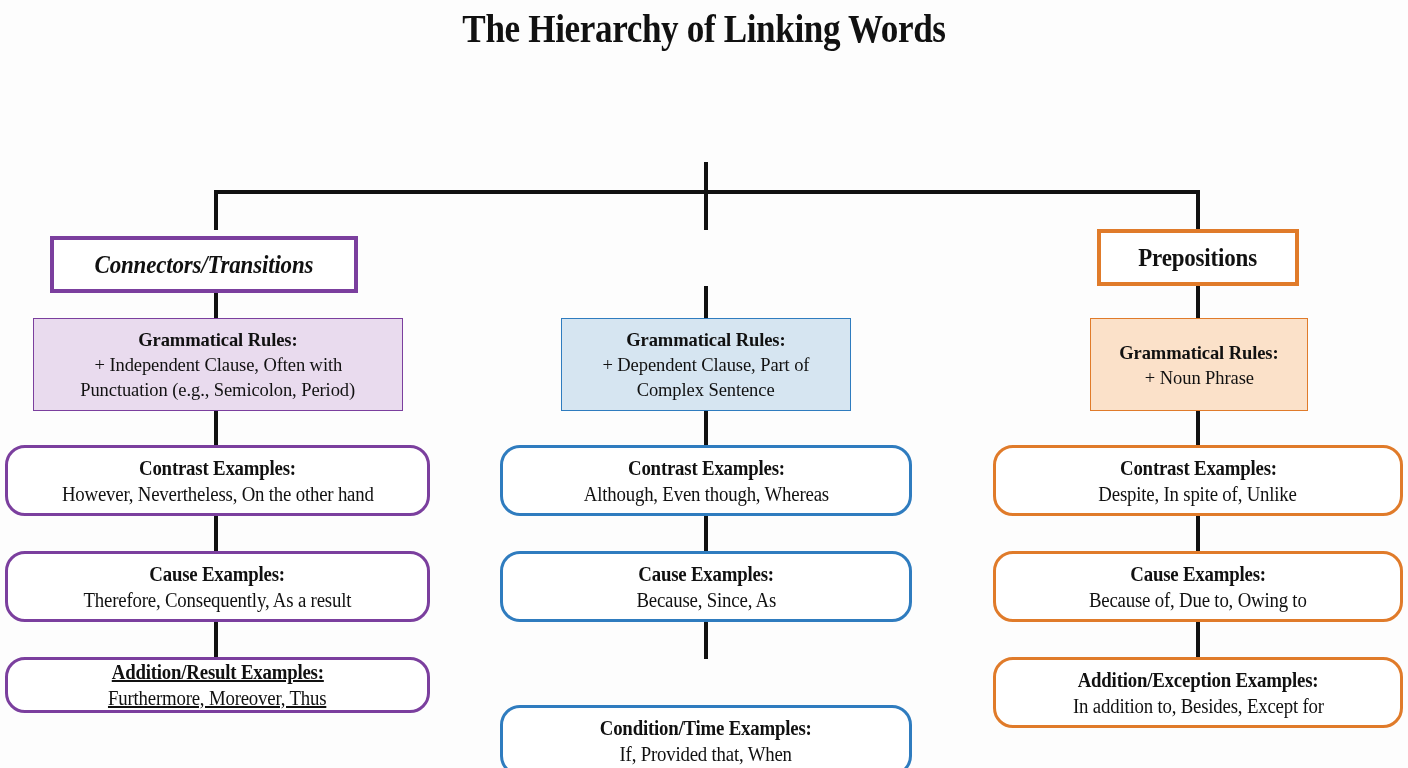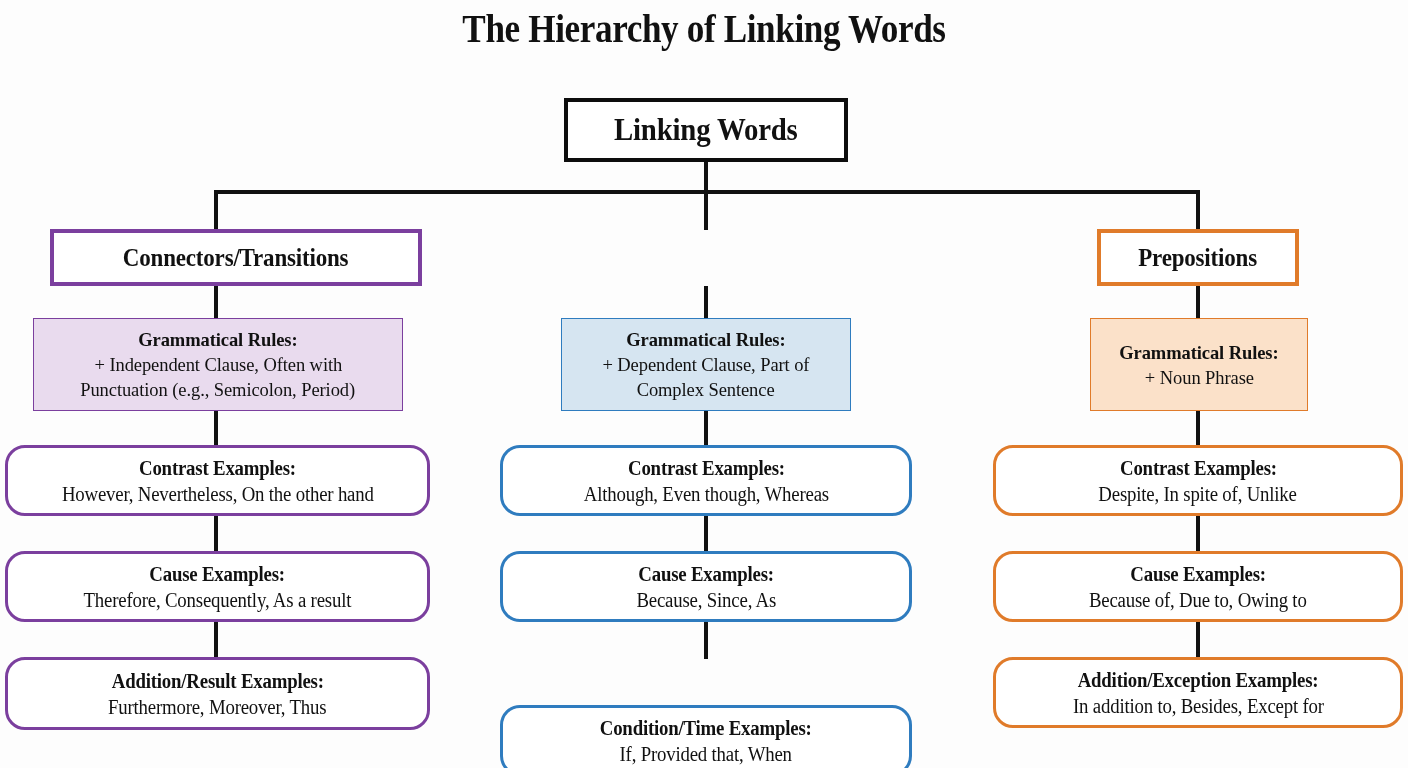--- a/index.html
+++ b/index.html
@@ -155,45 +155,42 @@
     <line x1="706" y1="410" x2="706" y2="447" stroke="#111111" stroke-width="4"></line>
     <line x1="706" y1="514" x2="706" y2="553" stroke="#111111" stroke-width="4"></line>
     <line x1="706" y1="620" x2="706" y2="659" stroke="#111111" stroke-width="4"></line>
 
     <line x1="1198" y1="286" x2="1198" y2="320" stroke="#111111" stroke-width="4"></line>
     <line x1="1198" y1="410" x2="1198" y2="447" stroke="#111111" stroke-width="4"></line>
     <line x1="1198" y1="514" x2="1198" y2="553" stroke="#111111" stroke-width="4"></line>
     <line x1="1198" y1="620" x2="1198" y2="659" stroke="#111111" stroke-width="4"></line>
   </svg>
 
-  <div class="node root-box" style="left:564px; top:98px; width:284px; height:64px;">
-    <div class="line1">Linking Words</div>
-  </div>
-
-  <div class="node header-box" style="left:50px; top:229px; width:372px; height:57px; border-color:#7b3f9e;">
+
+  <div class="node header-box" style="left:50px; top:236px; width:308px; height:57px; border-color:#7b3f9e;font-style:italic;">
     <div class="line1">Connectors/Transitions</div>
   </div>
 
   <div class="node rules-box" style="left:33px; top:318px; width:370px; height:93px; border-color:#7b3f9e; background:#e9dbee;">
     <div class="line1">Grammatical Rules:</div>
     <div class="body">+ Independent Clause, Often with</div>
     <div class="body">Punctuation (e.g., Semicolon, Period)</div>
   </div>
 
   <div class="node example-box" style="left:5px; top:445px; width:425px; height:71px; border-color:#7b3f9e;">
     <div class="line1">Contrast Examples:</div>
     <div class="body">However, Nevertheless, On the other hand</div>
   </div>
 
   <div class="node example-box" style="left:5px; top:551px; width:425px; height:71px; border-color:#7b3f9e;">
     <div class="line1">Cause Examples:</div>
     <div class="body">Therefore, Consequently, As a result</div>
   </div>
 
-  <div class="node example-box" style="left:5px; top:657px; width:425px; height:73px; border-color:#7b3f9e;">
+  <div class="node example-box" style="left:5px; top:657px; width:425px; height:56px; border-color:#7b3f9e;text-decoration:underline;">
     <div class="line1">Addition/Result Examples:</div>
     <div class="body">Furthermore, Moreover, Thus</div>
   </div>
 
 
   <div class="node rules-box" style="left:561px; top:318px; width:290px; height:93px; border-color:#2f7cbf; background:#d6e5f1;">
     <div class="line1">Grammatical Rules:</div>
     <div class="body">+ Dependent Clause, Part of</div>
     <div class="body">Complex Sentence</div>
   </div>

